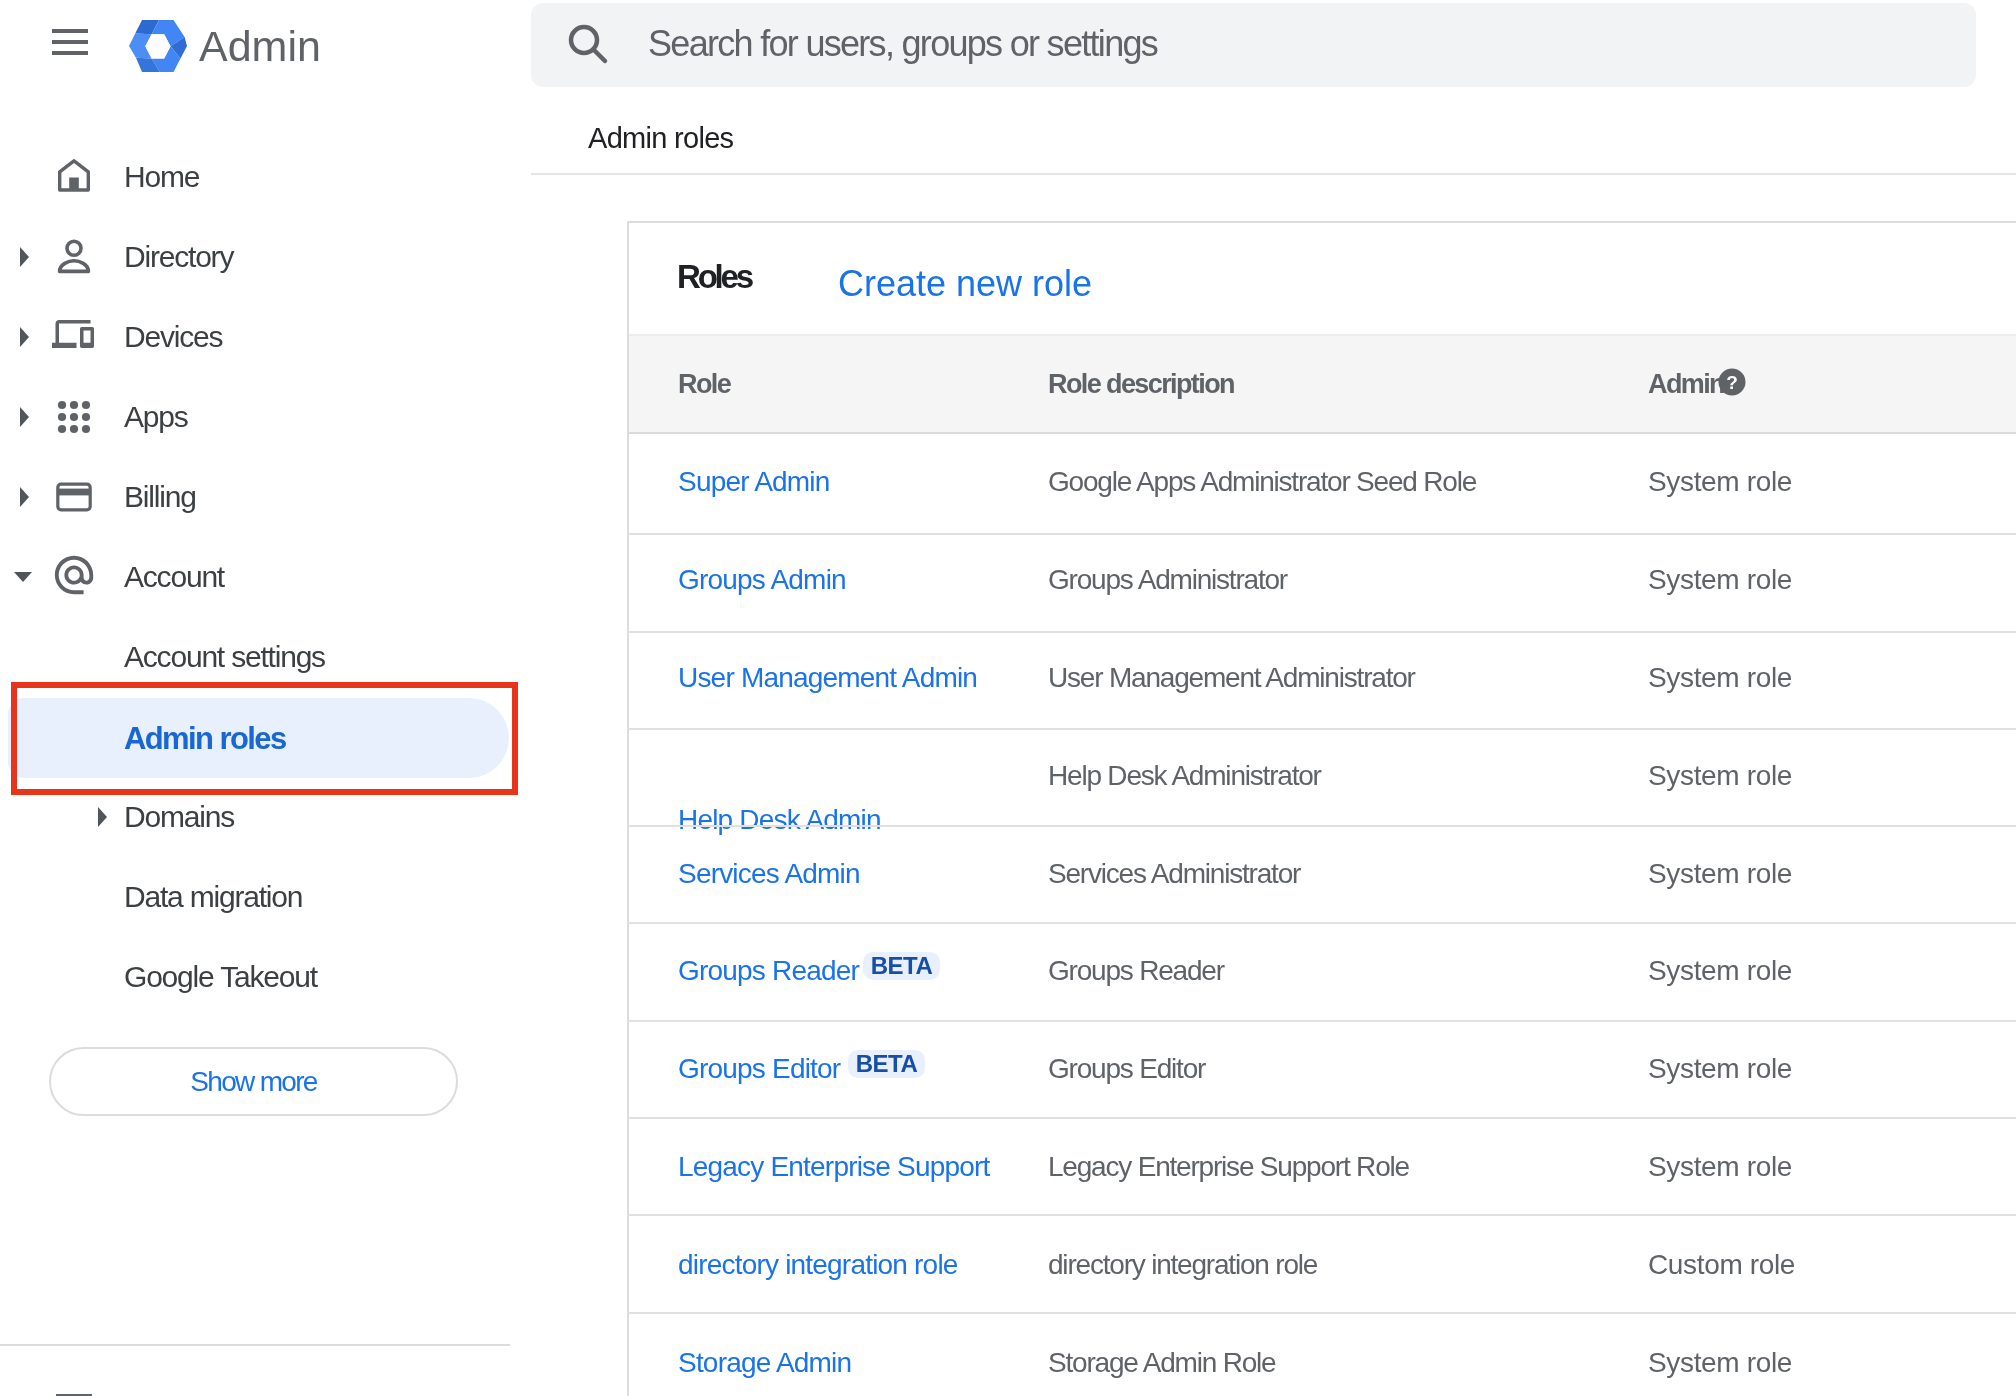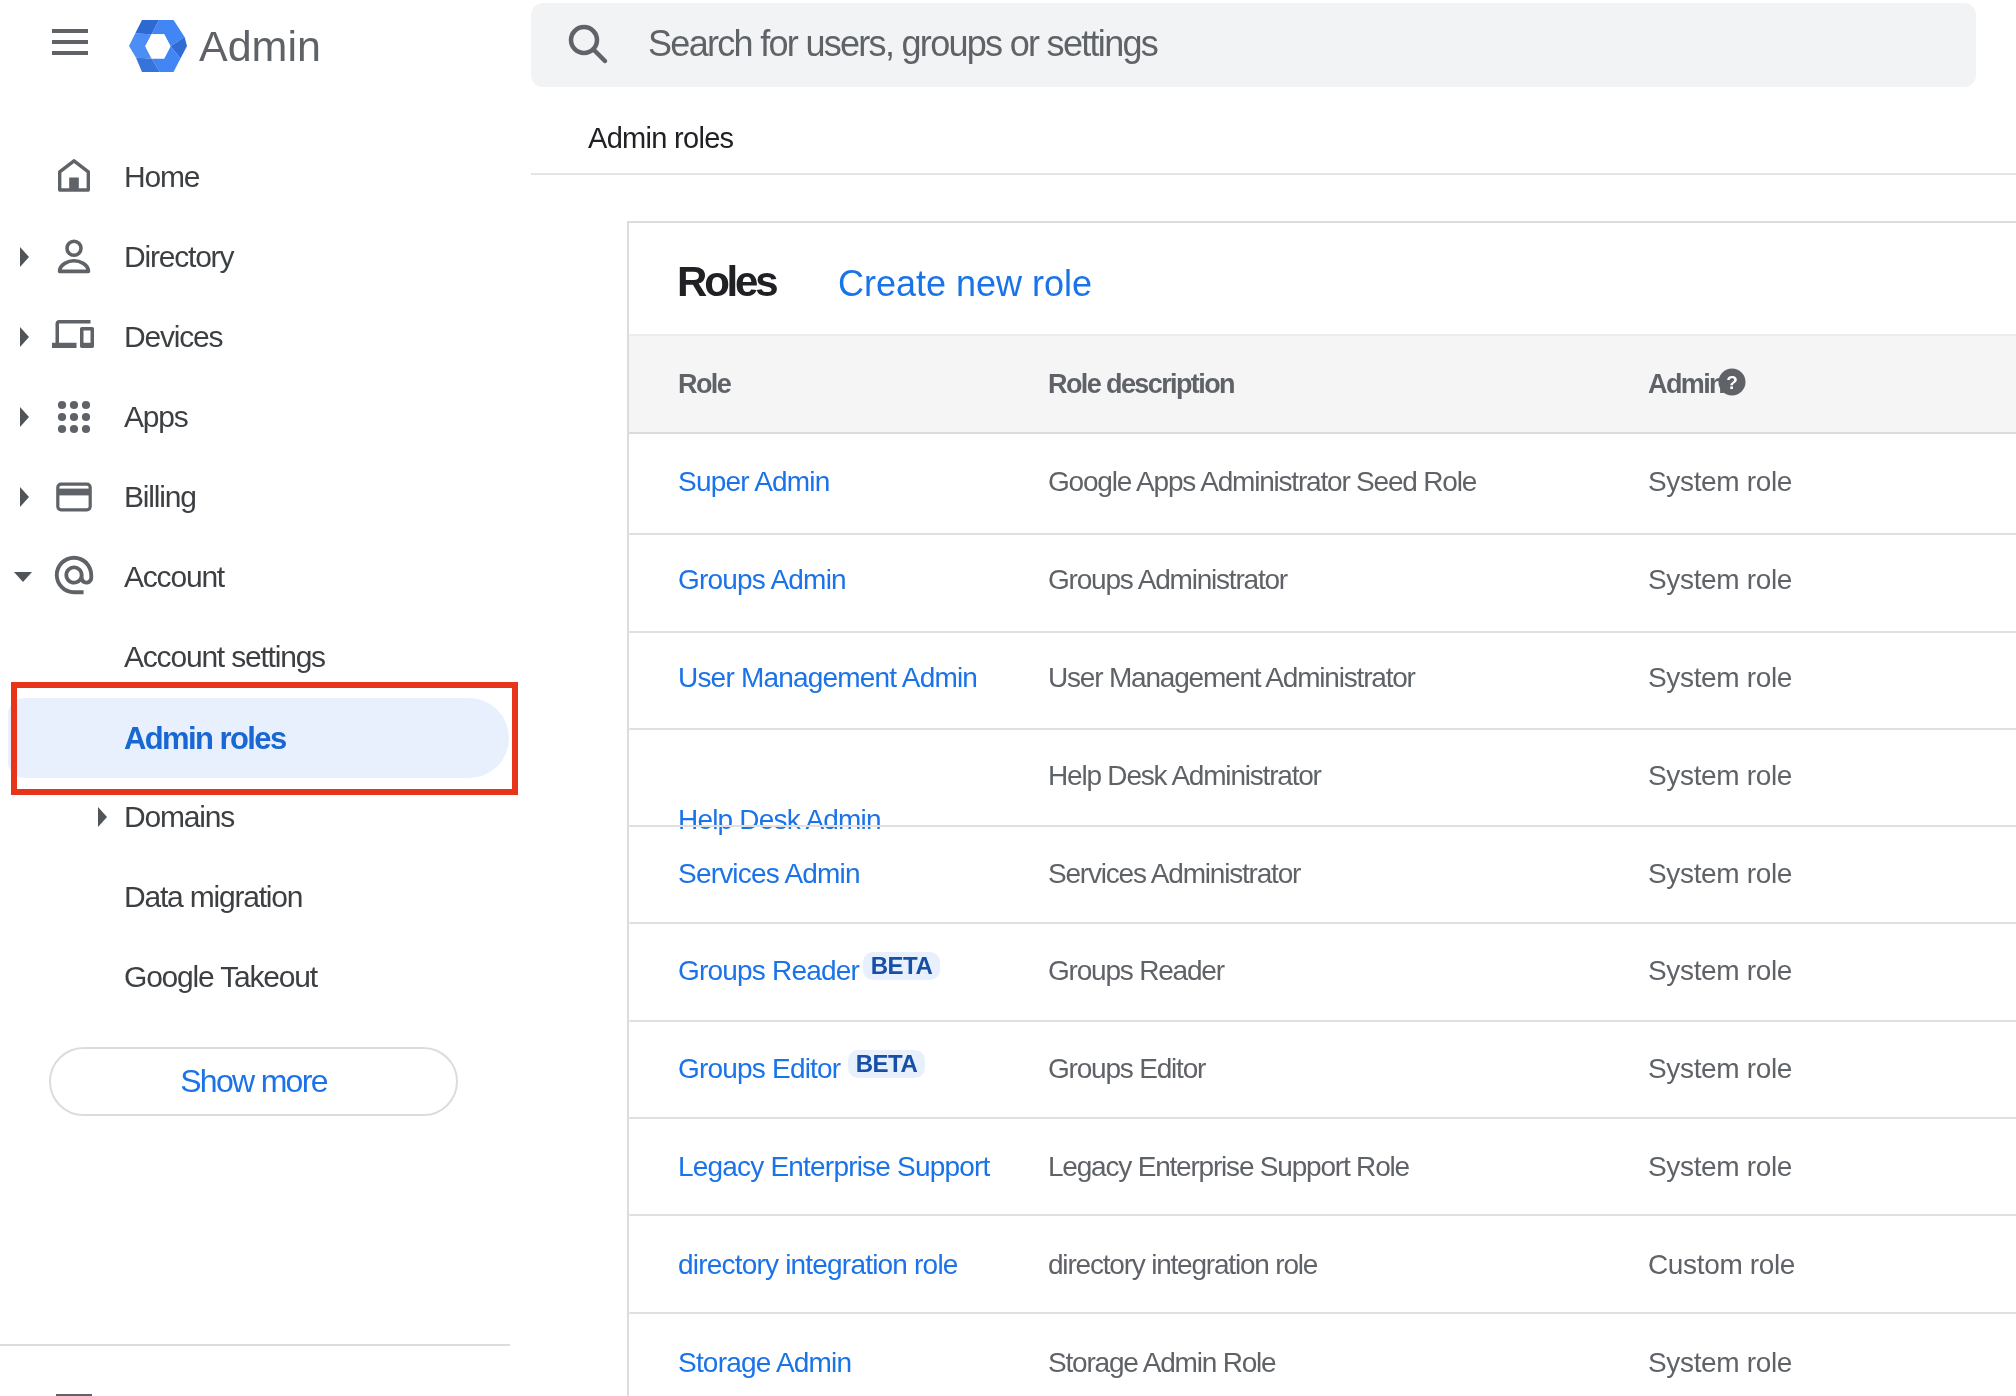--- a/index.html
+++ b/index.html
@@ -101,28 +101,28 @@
 <div class="abs" style="left:8px; top:698px; width:501px; height:80px; background:#e8f0fe; border-radius:16px 40px 40px 16px;"></div>
 <div class="abs" style="left:124px; top:721px; font-size:31px; font-weight:bold; color:#1967d2; letter-spacing:-1.6px;">Admin roles</div>
 <div class="abs" style="left:11px; top:682px; width:507px; height:113px; border:6px solid #e7351c;"></div>
 
 <div class="tri tri-r" style="left:98px; top:807px;"></div>
 <div class="navlabel" style="top:800px;">Domains</div>
 <div class="navlabel" style="top:880px;">Data migration</div>
 <div class="navlabel" style="top:960px;">Google Takeout</div>
 
 <div class="abs" style="left:49px; top:1047px; width:409px; height:69px; border:2px solid #dadce0; border-radius:35px;"></div>
-<div class="abs" style="left:49px; top:1047px; width:409px; height:69px; display:flex; align-items:center; justify-content:center; font-size:32px; color:#1a73e8; letter-spacing:-1.7px;">Show more</div>
+<div class="abs" style="left:49px; top:1047px; width:409px; height:69px; display:flex; align-items:center; justify-content:center; font-size:28px; color:#1a73e8; letter-spacing:-1.7px;">Show more</div>
 
 <div class="abs" style="left:0; top:1344px; width:510px; height:2px; background:#dcdcdc;"></div>
 <div class="abs" style="left:56px; top:1394px; width:36px; height:2px; background:#5f6368;"></div>
 
 <div class="abs" style="left:627px; top:221px; width:1389px; height:1175px; border:2px solid #dadce0; border-right:none; border-bottom:none;"></div>
 
-<div class="abs" style="left:677px; top:258px; font-size:42px; font-weight:bold; color:#202124; letter-spacing:-3.2px;">Roles</div>
+<div class="abs" style="left:677px; top:258px; font-size:33px; font-weight:bold; color:#202124; letter-spacing:-3.2px;">Roles</div>
 <div class="abs" style="left:838px; top:263px; font-size:36px; color:#1a73e8;">Create new role</div>
 
 <div class="abs" style="left:629px; top:334px; right:0; height:100px; background:#f5f5f5; border-top:2px solid #ececec; border-bottom:2px solid #dbdbdb;"></div>
 <div class="abs" style="left:678px; top:369px; font-size:27px; font-weight:bold; color:#5f6368; letter-spacing:-1.6px;">Role</div>
 <div class="abs" style="left:1048px; top:369px; font-size:27px; font-weight:bold; color:#5f6368; letter-spacing:-1.6px;">Role description</div>
 <div class="abs" style="left:1648px; top:369px; font-size:27px; font-weight:bold; color:#5f6368; letter-spacing:-1.6px;">Admin</div>
 <svg class="abs" style="left:1718px; top:368px;" width="28" height="28" viewBox="0 0 28 28">
   <circle cx="14" cy="14" r="13.5" fill="#5f6368"></circle>
   <text x="14" y="21" font-size="19" font-weight="bold" fill="#fff" text-anchor="middle" font-family="Liberation Sans">?</text>
 </svg>

